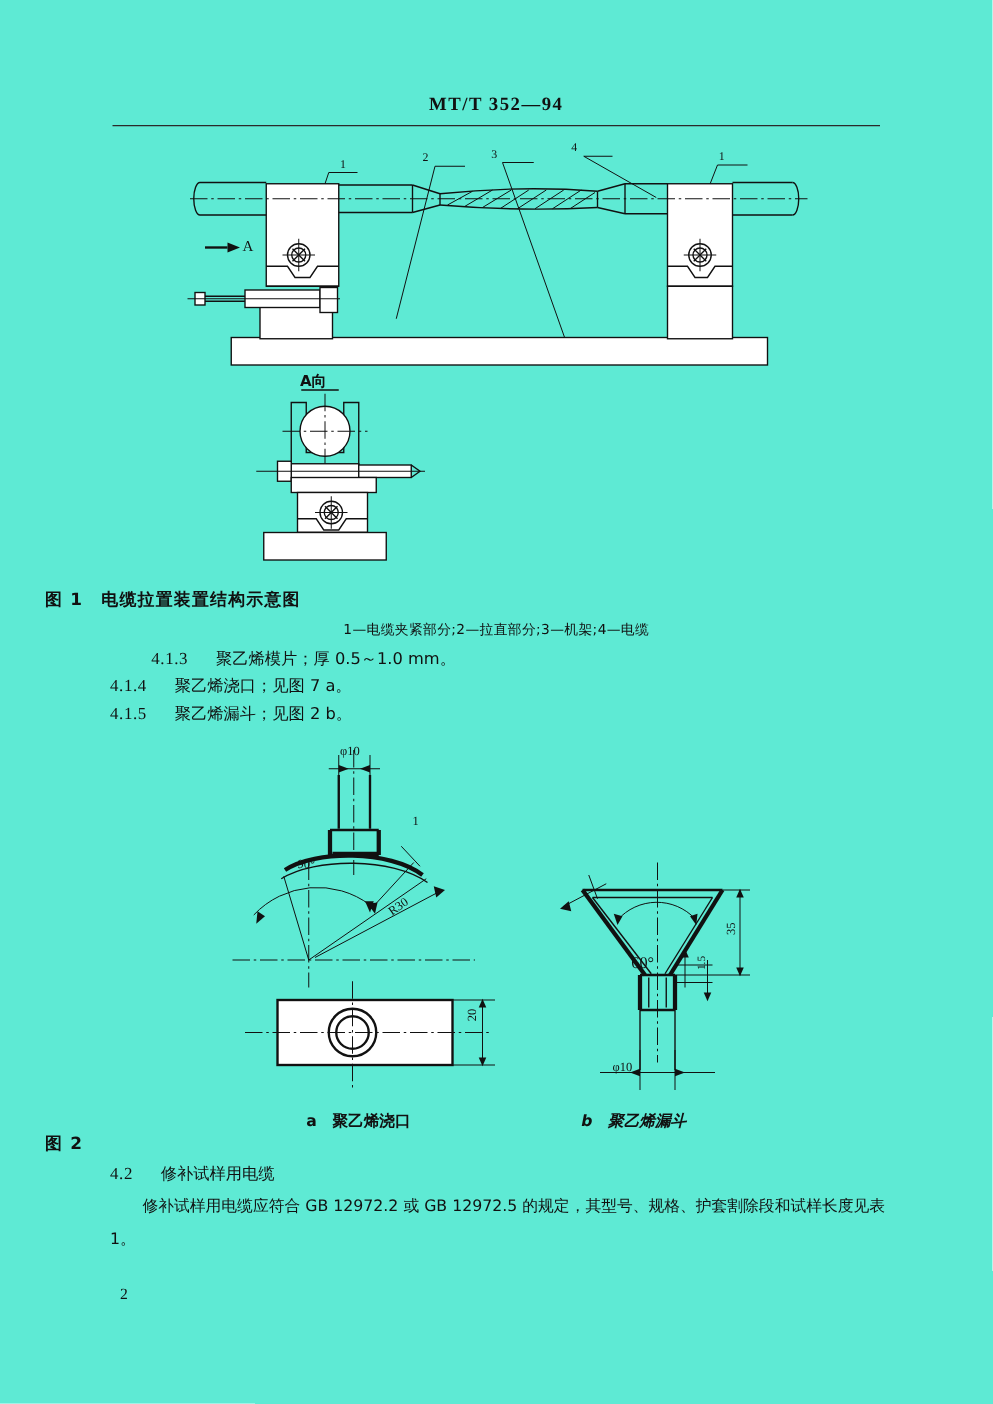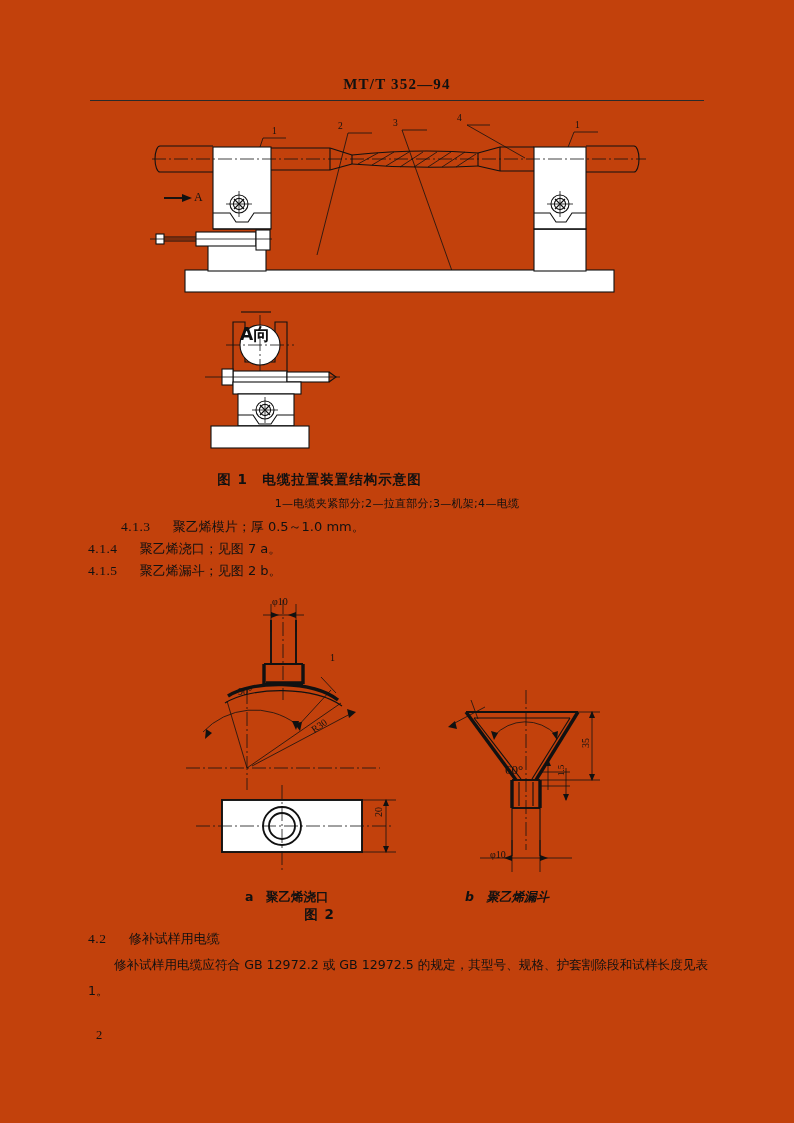--- a/index.html
+++ b/index.html
@@ -9,21 +9,21 @@
   }
   body {
     font-family: "Liberation Serif", "DejaVu Serif", serif;
     color: #111111;
   }
   #page {
     position: relative;
     width: 794px;
     height: 1123px;
     margin: 0 auto;
-    background: #c2410c;
+    background: #5eead4;
     overflow: hidden;
   }
 
   
   .doc-header {
     position: absolute;
     top: 76px;
     left: 0;
     width: 794px;
     text-align: center;
@@ -50,25 +50,25 @@
     white-space: nowrap;
   }
   .cn {
     font-family: "DejaVu Sans", sans-serif;
     font-size: 13px;
   }
   .fig-caption {
     position: absolute;
     width: 639px;
     left: 0;
-    text-align: center;
     font-family: "DejaVu Sans", sans-serif;
     font-weight: bold;
     font-size: 13.5px;
     letter-spacing: 1px;
+    padding-left: 36px;
   }
   .fig-legend {
     position: absolute;
     width: 794px;
     left: 0;
     text-align: center;
     font-family: "DejaVu Sans", sans-serif;
     font-size: 11px;
     letter-spacing: 0.3px;
   }
@@ -253,21 +253,21 @@
       <text class="dimtxt" x="272" y="134">1</text>
       <text class="dimtxt" x="338" y="129">2</text>
       <text class="dimtxt" x="393" y="126">3</text>
       <text class="dimtxt" x="457" y="121">4</text>
       <text class="dimtxt" x="575" y="128">1</text>
     </svg>
   </div>
 
   <div class="txt" style="left:194px; top:190px; font-size:12px;">A</div>
 
-  <div class="txt cn" style="left:240px; top:297px; font-size:17px; font-weight:bold;margin-top:26px;">A向</div>
+  <div class="txt cn" style="left:240px; top:297px; font-size:12px; font-weight:bold;">A向</div>
 
   <div class="fig-caption" style="top:471px;">图 1　电缆拉置装置结构示意图</div>
   <div class="fig-legend" style="top:496px;">1—电缆夹紧部分;2—拉直部分;3—机架;4—电缆</div>
 
   <div class="sec-line" style="top:518px;margin-left:33px;">
     <span class="sec-num">4.1.3</span>
     <span style="display:inline-block;width:14px;"></span>
     <span>聚乙烯模片；厚 0.5～1.0 mm。</span>
   </div>
   <div class="sec-line" style="top:540px;">

